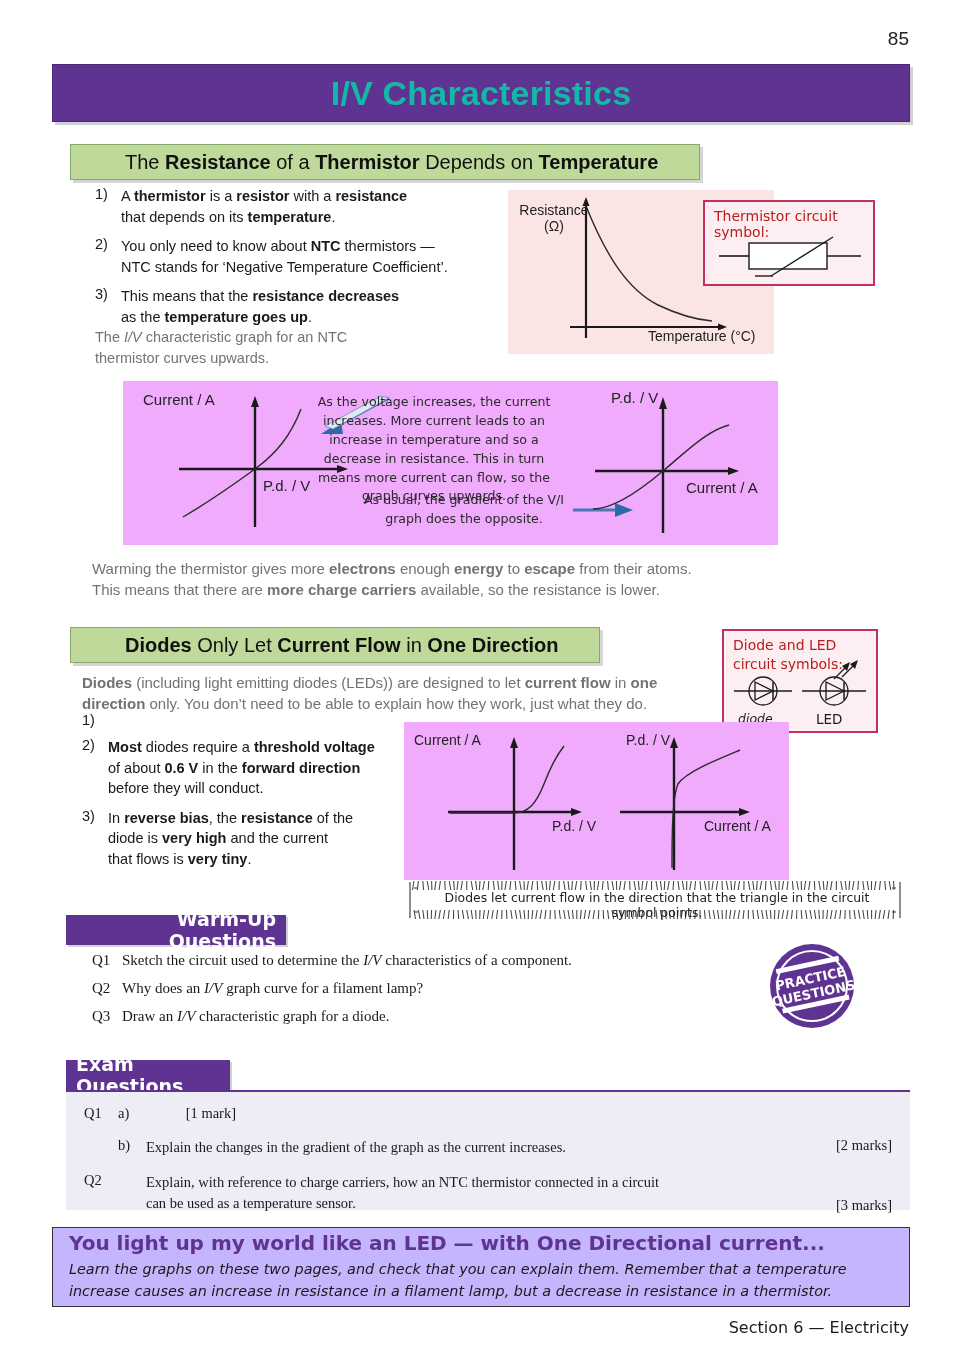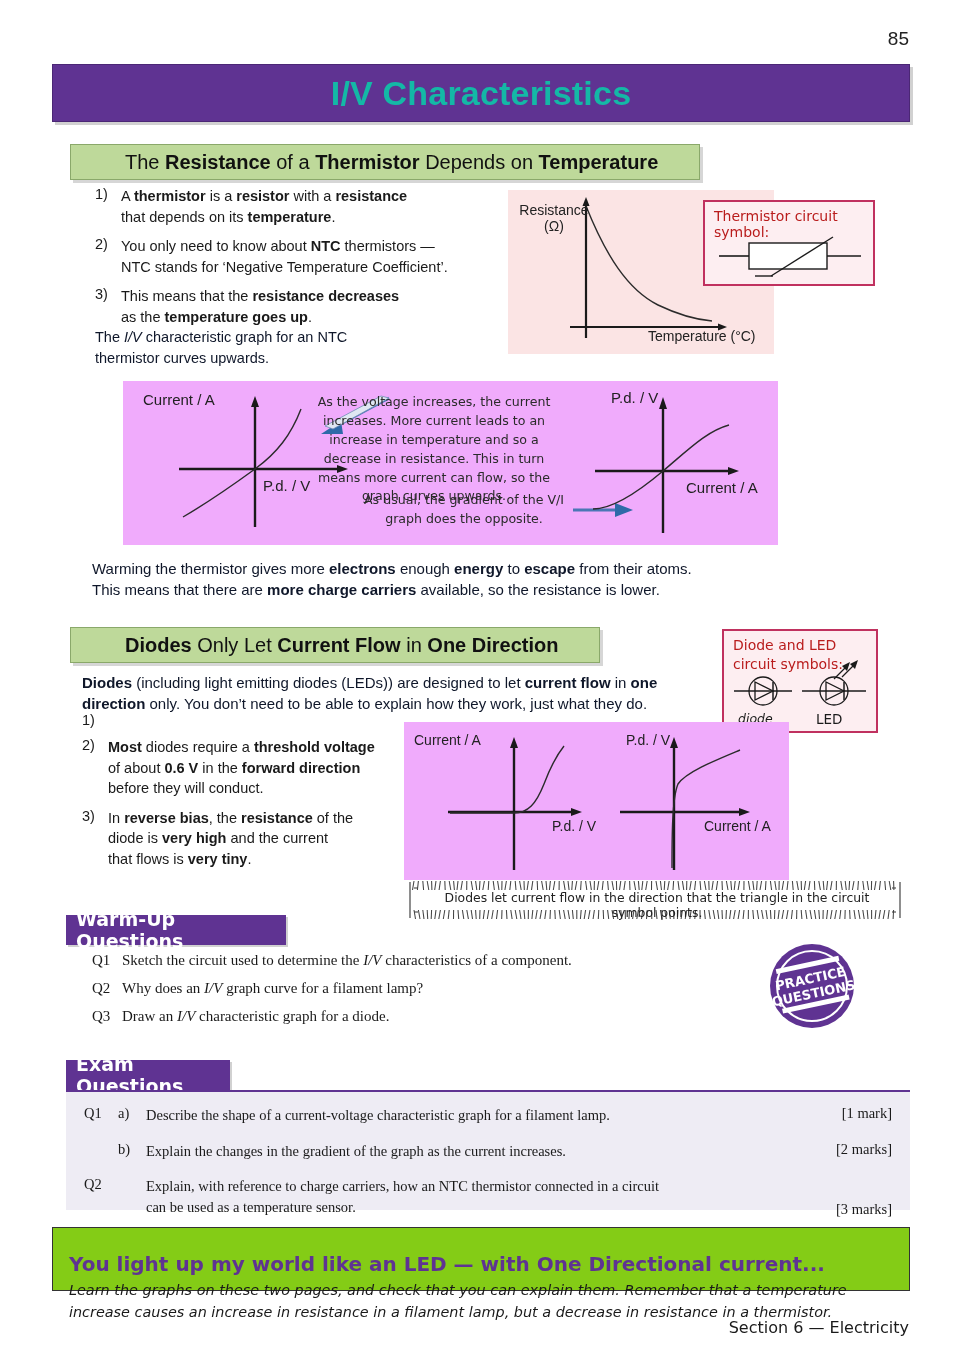--- a/index.html
+++ b/index.html
@@ -44,21 +44,21 @@
     box-shadow: 3px 3px 0 rgba(0,0,0,0.16);
   }
   .green-head .gh {
     font-size:20px; color:#111;
     font-family:"Liberation Sans", sans-serif;
     margin-left:40px;
   }
   .green-head .gh b { font-weight:bold; }
 
   
-  .body-text { font-size:14.5px; line-height:1.42; color:#0f172a; }
+  .body-text { font-size:14.5px; line-height:1.42; color:#737373; }
   .body-text b { font-weight:bold; }
   .ital { font-style:italic; }
 
   .num-list { position:absolute; }
   .num-item { display:flex; margin-bottom:9px; }
   .num-item .n { width:26px; flex:none; font-size:14.5px; }
   .num-item .txt { font-size:14.5px; line-height:1.42; }
 
   
   .panel-pink { position:absolute; background:#fbe4e4; }
@@ -104,22 +104,22 @@
   }
   .exam-row { display:flex; align-items:flex-start; padding:0 18px; }
   .exam-row .q  { width:34px; flex:none; font-family:"Liberation Serif", serif; font-size:14.5px; }
   .exam-row .sub{ width:28px; flex:none; font-family:"Liberation Serif", serif; font-size:14.5px; }
   .exam-row .tx { flex:1; font-family:"Liberation Serif", serif; font-size:14.5px; line-height:1.45; }
   .exam-row .mk { width:90px; flex:none; text-align:right;
                   font-family:"Liberation Serif", serif; font-size:14.5px; }
 
   
   .joke {
-    position:absolute; left:52px; top:1227px; width:858px; height:64px;
-    border:1px solid #333; background:#84cc16; padding:25px 16px 0 16px;
+    position:absolute; left:52px; top:1227px; width:858px; height:80px;
+    border:1px solid #333; background:#c4b5fd; padding:4px 16px 0 16px;
   }
   .joke .jt {
     color:#5f3392; font-weight:bold; font-size:20px;
     font-family:"DejaVu Sans", sans-serif; line-height:1.1;
   }
   .joke .jb {
     font-style:italic; font-size:14.4px; line-height:1.5; color:#1a1a1a;
     margin-top:5px; font-family:"DejaVu Sans", sans-serif;
   }
   .footer {
@@ -563,21 +563,21 @@
           <line x1="480.8" y1="32" x2="479.2" y2="41"></line>
           <line x1="485.2" y1="3" x2="486.8" y2="12"></line>
           <line x1="485.2" y1="32" x2="484.0" y2="41"></line>
           <line x1="489.6" y1="3" x2="489.9" y2="12"></line>
           <line x1="489.6" y1="32" x2="489.1" y2="41"></line>
         </g>
     </svg>
     <div class="wtext">Diodes let current flow in the direction that the triangle in the circuit symbol points.</div>
   </div>
 
-  <div class="q-banner" style="left:66px; top:915px; width:220px; height:30px;">
+  <div class="q-banner" style="left:66px; top:915px; width:220px; height:30px;text-align:right;">
     <span class="lbl">Warm-Up Questions</span>
   </div>
 
   <div class="warm-q" style="left:92px; top:952px; width:640px;">
     <div class="warm-row">
       <span class="qn">Q1</span>
       <span class="qt">Sketch the circuit used to determine the <span class="ital">I/V</span> characteristics of a component.</span>
     </div>
     <div class="warm-row">
       <span class="qn">Q2</span>
@@ -605,21 +605,20 @@
   </div>
 
   <div class="q-banner" style="left:66px; top:1060px; width:164px; height:30px;">
     <span class="lbl">Exam Questions</span>
   </div>
 
   <div class="exam-box" style="left:66px; top:1090px; width:844px; height:120px; padding-top:13px;">
     <div class="exam-row" style="margin-bottom:15px;">
       <span class="q">Q1</span>
       <span class="sub">a)</span>
-      <span class="tx">Describe the shape of a current-voltage characteristic graph for a filament lamp.</span>
       <span class="mk">[1 mark]</span>
     </div>
     <div class="exam-row" style="margin-bottom:14px;">
       <span class="q"></span>
       <span class="sub">b)</span>
       <span class="tx">Explain the changes in the gradient of the graph as the current increases.</span>
       <span class="mk">[2 marks]</span>
     </div>
     <div class="exam-row">
       <span class="q">Q2</span>

